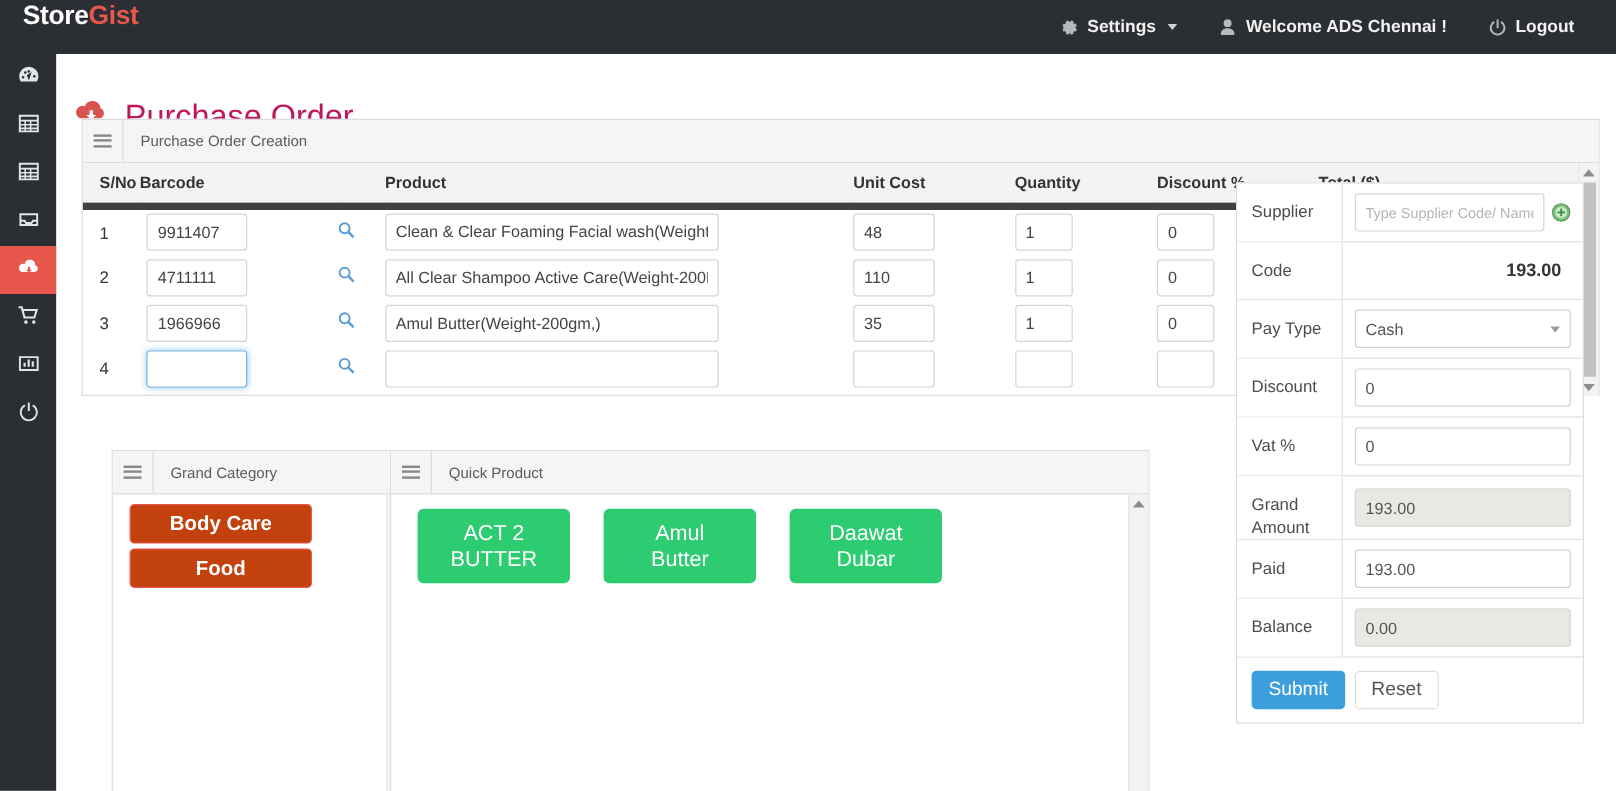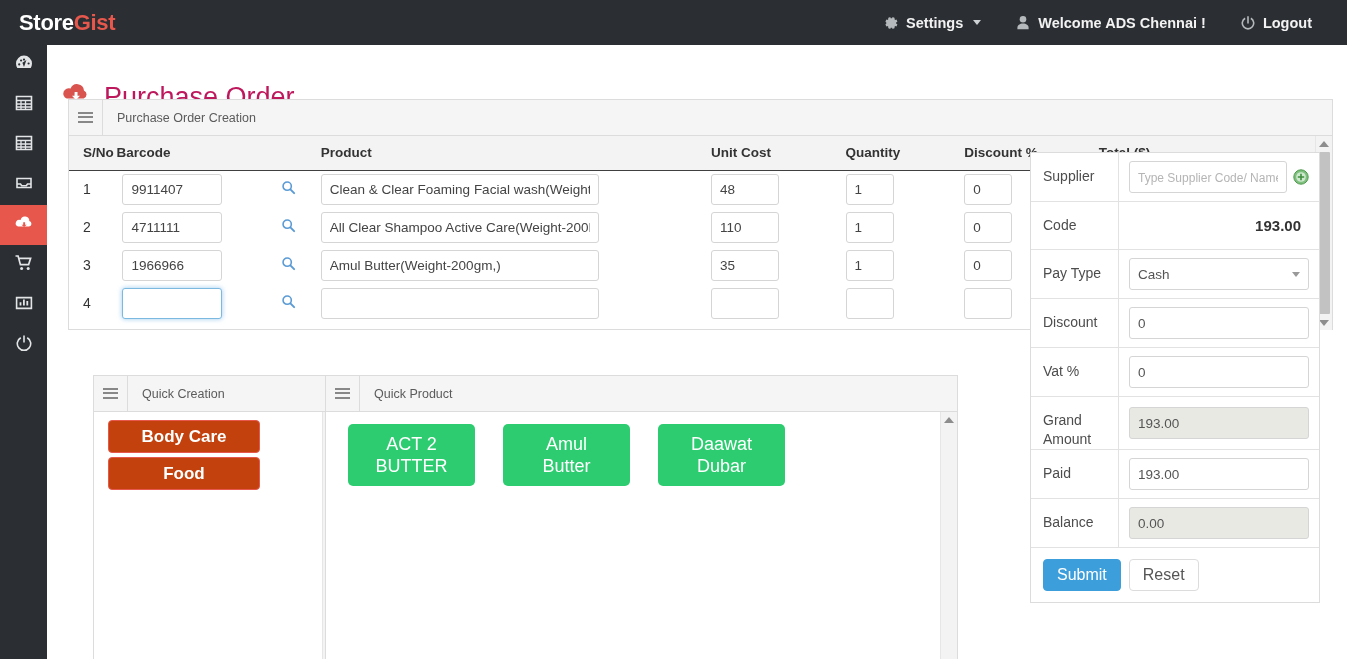--- a/index.html
+++ b/index.html
@@ -9,21 +9,21 @@
     overflow: hidden;
     background: #ffffff;
     font-family: "Liberation Sans", sans-serif;
     -webkit-font-smoothing: antialiased;
   }
 
   
   #topbar {
     position: absolute; top: 0; left: 0; width: 1347px; height: 45px;
     background: #2b2f33;
-    display: flex; align-items: center;
+    display: flex; 
   }
   #brand {
     margin-left: 19px;
     font-size: 22px; font-weight: bold; letter-spacing: -0.3px;
     color: #ffffff;
     user-select: none;
   }
   #brand .gist { color: #e8574c; }
   #topbar-right {
     margin-left: auto; display: flex; align-items: center;
@@ -104,21 +104,21 @@
     height: 194px; overflow: hidden;
     display: flex;
   }
   #grid-scroll { flex: 1 1 auto; overflow: hidden; }
 
   table.items { border-collapse: collapse; width: 100%; table-layout: fixed; }
   table.items thead th {
     background: #f3f3f3; text-align: left;
     font-size: 13.5px; font-weight: bold; color: #333;
     padding: 9px 0 9px 0; height: 34px;
-    border-bottom: 1px solid #404040;
+    border-bottom: 6px solid #404040;
   }
   table.items td { padding: 3px 0; vertical-align: middle; height: 38px; }
   .c-sno   { width: 36px;  padding-left: 14px !important; }
   .c-bar   { width: 125px; }
   .c-mag   { width: 30px;  }
   .c-prod  { width: 296px; }
   .c-unit  { width: 102px; }
   .c-qty   { width: 90px;  }
   .c-disc  { width: 102px; }
   .c-tot   { width: 104px; }
@@ -129,21 +129,21 @@
   input.cell {
     height: 31px; border: 1px solid #d5d5d5; border-radius: 3px;
     background: #fff; font-size: 13.5px; color: #444;
     padding: 0 8px; outline: none; font-family: "Liberation Sans", sans-serif;
   }
   input.cell.ro { background: #e9e9e4; color: #555; }
   input.cell.focused {
     border-color: #7cb9e0;
     box-shadow: 0 0 5px rgba(102,175,233,.65);
   }
-  .w-bar  { width: 100px; margin-left: 6px; }
+  .w-bar  { width: 84px; margin-left: 6px; }
   .w-prod { width: 278px; }
   .w-unit { width: 68px; }
   .w-qty  { width: 48px; }
   .w-disc { width: 48px; }
   .w-tot  { width: 76px; }
 
   .mag { cursor: pointer; display: inline-flex; }
   .mag svg { width: 15px; height: 15px; fill: #5b9bd5; }
   .trash { cursor: pointer; display: inline-flex; padding-left: 8px; }
   .trash svg { width: 15px; height: 17px; fill: #9a9a9a; }
@@ -507,21 +507,21 @@
           </div>
       </div>
     </div>
   </div>
 
   <div id="quick-cat" class="panel">
     <div class="panel-head">
       <div class="burger">
           <i></i>
         </div>
-      <div class="ptitle">Quick Creation</div>
+      <div class="ptitle">Grand Category</div>
     </div>
     <div class="body">
       <div class="qbtns" id="cat-buttons">
           <button class="cat-btn">Body Care</button>
           <button class="cat-btn">Food</button>
         </div>
       <div class="vsb empty">
         <div class="arr">
             <span class="tri-up"></span>
           </div>

